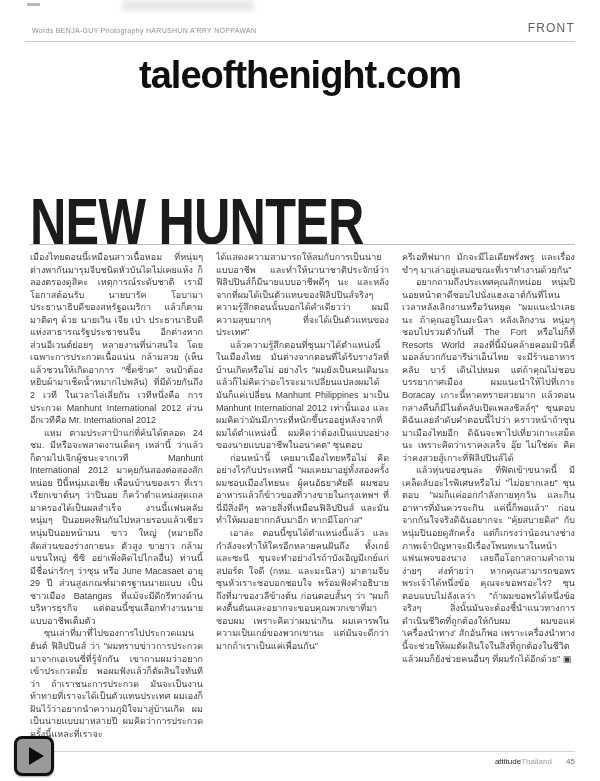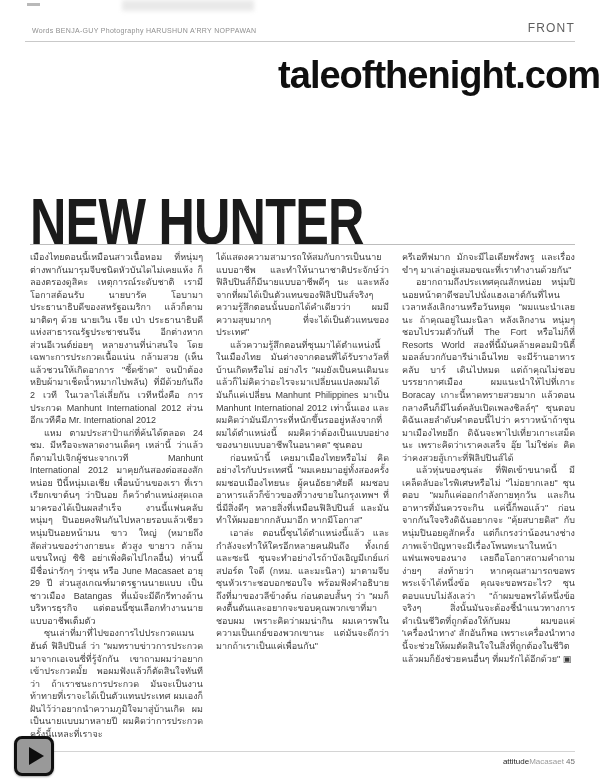--- a/index.html
+++ b/index.html
@@ -14,42 +14,42 @@
   .artifact2{position:absolute;left:27px;top:3px;width:13px;height:3px;
     background:#8a8a8a;opacity:.6;}
   
   .credits{position:absolute;left:32px;top:27px;font-size:7px;color:#8f8f8f;
     letter-spacing:.3px;white-space:nowrap;}
   .front-label{position:absolute;right:25px;top:21px;font-size:12px;color:#5f5f5f;
     letter-spacing:1.2px;}
   .rule{position:absolute;height:1px;background:#c9c9c9;}
   .rule-top{left:25px;width:550px;top:41px;}
   
-  .site-title{position:absolute;left:0;top:54px;width:100%;text-align:right;
+  .site-title{position:absolute;left:0;top:54px;width:100%;text-align:center;
     font-size:38px;font-weight:700;color:#0f0f0f;letter-spacing:-1px;}
   
   .headline{position:absolute;left:30px;top:186px;font-size:63px;font-weight:700;
     color:#1b1b1b;white-space:nowrap;}
   .headline .squeeze{display:inline-block;transform:scale(.80,1.02);
     transform-origin:left bottom;letter-spacing:-1px;}
   .rule-headline{left:30px;width:545px;top:244px;background:#bdbdbd;}
   
   .columns{position:absolute;left:30px;top:251px;width:545px;height:505px;
     display:flex;gap:13px;}
   .col{flex:1;min-width:0;overflow:hidden;
     font-size:9px;line-height:12.55px;color:#3b3b3b;
     text-align:justify;text-justify:inter-word;}
   .col p{margin:0;text-indent:14px;}
   .col p.noindent{text-indent:0;}
   
   .rule-footer{left:30px;width:545px;top:751px;background:#d4d4d4;}
   .footer{position:absolute;right:25px;top:757px;font-size:8px;white-space:nowrap;}
   .footer .mag{font-weight:400;color:#1e1e1e;}
   .footer .country{color:#9a9a9a;}
-  .footer .pagenum{color:#6f6f6f;margin-left:0;}
+  .footer .pagenum{color:#6f6f6f;margin-left:12px;}
   
   .play-button{position:absolute;left:14px;top:736px;width:40px;height:40px;
     border-radius:8px;background:#999999;border:3px solid #101010;
     box-sizing:border-box;display:flex;align-items:center;justify-content:center;
     box-shadow:0 1px 2px rgba(0,0,0,.35);}
   .play-tri{width:0;height:0;border-top:9px solid transparent;
     border-bottom:9px solid transparent;border-left:15px solid #0d0d0d;
     margin-left:4px;}
 </style>
 </head>
@@ -86,15 +86,15 @@
       <p>อยากถามถึงประเทศคุณสักหน่อย หนุ่มปินอยหน้าตาดีชอบไปนั่งแฮงเอาต์กันที่ไหน เวลาหลังเลิกงานหรือวันหยุด "ผมแนะนำเลยนะ ถ้าคุณอยู่ในมะนิลา หลังเลิกงาน หนุ่มๆ ชอบไปรวมตัวกันที่ The Fort หรือไม่ก็ที่ Resorts World สองที่นี้มันคล้ายคอมมิวนิตี้มอลล์บวกกับอารีน่าเอ็นไทย จะมีร้านอาหาร คลับ บาร์ เดินไปหมด แต่ถ้าคุณไม่ชอบบรรยากาศเมือง ผมแนะนำให้ไปที่เกาะ Boracay เกาะนี้หาดทรายสวยมาก แล้วตอนกลางคืนก็มีไนต์คลับเปิดเพลงชิลล์ๆ" ซุนตอบ ดิฉันเลยลำดับคำตอบนี้ไปว่า คราวหน้าถ้าซุนมาเมืองไทยอีก ดิฉันจะพาไปเที่ยวเกาะเสม็ดนะ เพราะคิดว่าเราคงเสร็จ อุ๊ย ไม่ใช่ค่ะ คิดว่าคงสวยสู้เกาะที่ฟิลิปปินส์ได้</p>
       <p>แล้วหุ่นของซุนล่ะ ที่ฟิตเข้าขนาดนี้ มีเคล็ดลับอะไรพิเศษหรือไม่ "ไม่อยากเลย" ซุนตอบ "ผมก็แค่ออกกำลังกายทุกวัน และกินอาหารที่มันควรจะกิน แค่นี้ก็พอแล้ว" ก่อนจากกันใจจริงดิฉันอยากจะ "คุ้ยสบายดิส" กับหนุ่มปินอยดูสักครั้ง แต่ก็เกรงว่าน้องนางช่างภาพเจ้าปัญหาจะมีเรื่องโพนทะนาในหน้าแฟนเพจของนาง เลยถือโอกาสถามคำถามง่ายๆ ส่งท้ายว่า หากคุณสามารถขอพรพระเจ้าได้หนึ่งข้อ คุณจะขอพรอะไร? ซุนตอบแบบไม่ลังเลว่า "ถ้าผมขอพรได้หนึ่งข้อจริงๆ สิ่งนั้นมันจะต้องชี้นำแนวทางการดำเนินชีวิตที่ถูกต้องให้กับผม ผมขอแค่ 'เครื่องนำทาง' สักอันก็พอ เพราะเครื่องนำทางนี้จะช่วยให้ผมตัดสินใจในสิ่งที่ถูกต้องในชีวิต แล้วผมก็ยังช่วยคนอื่นๆ ที่ผมรักได้อีกด้วย" ▣</p>
     </div>
 </div>
 
 <div class="rule rule-footer"></div>
 <div class="play-button">
   <div class="play-tri"></div>
 </div>
 <div class="footer">
-  <span class="mag">attitude</span><span class="country">Macasaet</span>
+  <span class="mag">attitude</span><span class="country">Thailand</span>
   <span class="pagenum">45</span>
 </div>
 
 </body></html>

